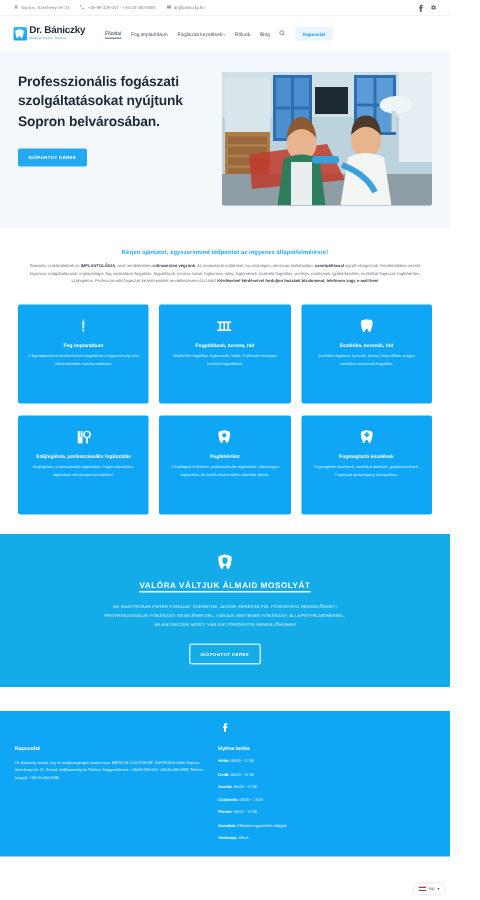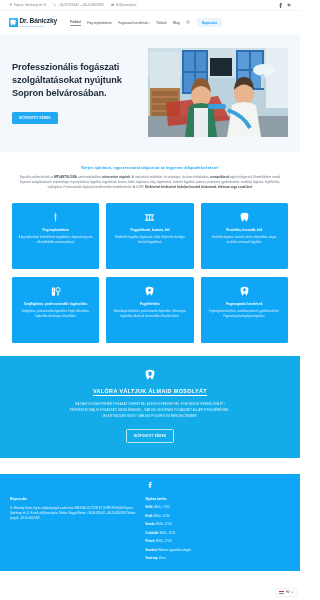--- a/index.html
+++ b/index.html
@@ -43,21 +43,21 @@
   .nav-item.active{color:#1d2b39;border-bottom:0.7px solid #8a97a3;padding-bottom:1px;}
   .nav-caret{font-size:2.4px;color:#8d98a4;margin-left:0.7px;}
   .nav-search{font-size:3.6px;color:#45515f;cursor:pointer;}
   .btn-contact{
     background:#e9f4ff;color:#169bec;font-size:3.1px;font-weight:bold;
     padding:2.6px 5px;border-radius:1.5px;border:none;cursor:pointer;white-space:nowrap;
   }
 
   
   .hero{
-    background:#f4f7fb; padding:14px 12px 15px; display:flex; align-items:center; gap:10px;
+    background:#f4f7fb; padding:14px 12px 15px; display:flex; align-items:flex-start; gap:10px;
   }
   .hero-left{flex:1;}
   .hero-title{
     font-size:9.2px; font-weight:bold; color:#1d2b39; line-height:1.45; letter-spacing:-0.1px;
   }
   .hero-btn{
     margin-top:11px; background:#23a9f2; color:#fff; border:none;
     font-size:2.9px; font-weight:bold; letter-spacing:0.25px;
     padding:4.2px 7px; border-radius:1.5px; cursor:pointer;
   }

